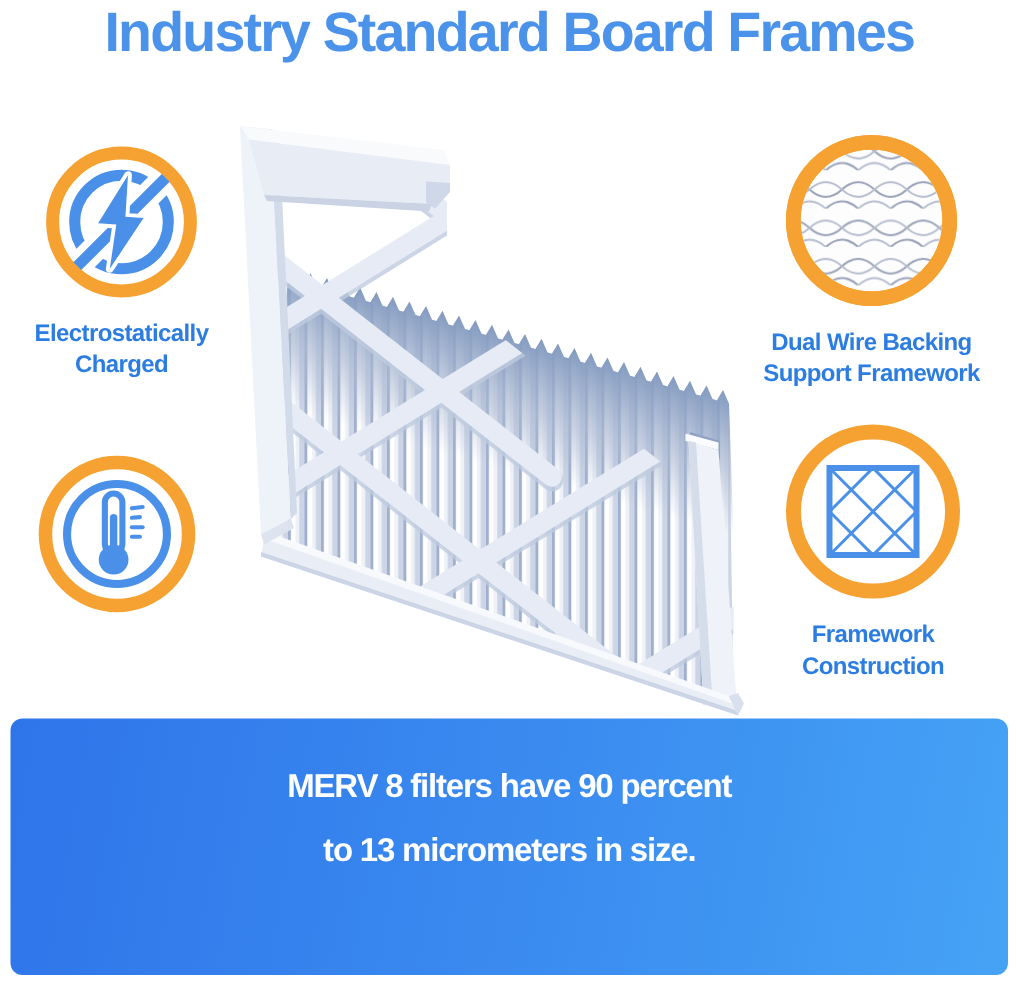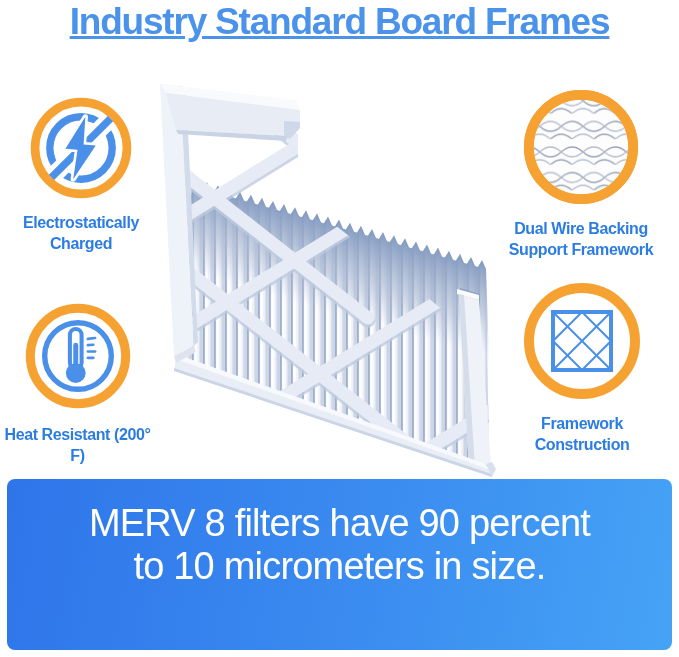--- a/index.html
+++ b/index.html
@@ -2,42 +2,42 @@
 <html><head>
 <meta charset="utf-8">
 <style>
   html,body{margin:0;padding:0;background:#ffffff;}
   #stage{
     position:relative;width:679px;height:657px;background:#ffffff;overflow:hidden;
     font-family:"Liberation Sans", sans-serif;
   }
   .page-title{
     position:absolute;top:0px;left:0;width:679px;text-align:center;
-    font-size:37px;font-weight:bold;letter-spacing:-1.2px;color:#4a92ea;line-height:44px;margin:0;text-decoration:underline;
+    font-size:37px;font-weight:bold;letter-spacing:-1.2px;color:#4a92ea;line-height:44px;margin:0;
   }
   .feature{position:absolute;text-align:center;}
   .feature .ring{display:block;margin:0 auto;}
   .feature .label{
     margin-top:12px;font-size:16px;font-weight:bold;letter-spacing:-0.4px;
     color:#2c7de2;line-height:21px;
   }
   #feature-1{left:2px;top:96px;width:158px;}
   #feature-2{left:495px;top:88px;width:172px;}
   #feature-3{left:0px;top:302px;width:155px;}
   #feature-4{left:496px;top:281px;width:172px;}
   #feature-3 .label{margin-top:14px;}
   #filter-image{position:absolute;left:148px;top:78px;}
   .banner{
     position:absolute;left:7px;top:479px;width:665px;height:171px;border-radius:8px;
     background:linear-gradient(100deg,#2e75ea 0%,#3b8cf0 55%,#45a3f5 100%);
     color:#ffffff;text-align:center;
   }
   .banner-inner{padding-top:23px;}
   .banner-line{
-    font-size:38px;font-weight:normal;letter-spacing:-0.8px;line-height:43px;white-space:nowrap;text-align:center;
+    font-size:22px;font-weight:bold;letter-spacing:-0.8px;line-height:43px;white-space:nowrap;text-align:center;
   }
 </style>
 </head>
 <body>
 
 <div id="stage">
 
   <h1 class="page-title">Industry Standard Board Frames</h1>
 
   <div class="feature" id="feature-1">
@@ -74,21 +74,20 @@
       <circle cx="60" cy="60" r="53" fill="#ffffff" stroke="#f6a233" stroke-width="10"></circle>
       <circle cx="60" cy="60" r="37" fill="#ffffff" stroke="#4a90e8" stroke-width="6"></circle>
       <rect x="51" y="30" width="13" height="44" rx="6.5" fill="#ffffff" stroke="#4a90e8" stroke-width="4.5"></rect>
       <circle cx="57.5" cy="79" r="11" fill="#4a90e8"></circle>
       <line x1="57.5" y1="48" x2="57.5" y2="76" stroke="#4a90e8" stroke-width="5.5" stroke-linecap="round"></line>
       <line x1="71" y1="41" x2="79" y2="40" stroke="#4a90e8" stroke-width="3" stroke-linecap="round"></line>
       <line x1="71" y1="48" x2="77" y2="47.5" stroke="#4a90e8" stroke-width="3" stroke-linecap="round"></line>
       <line x1="71" y1="55" x2="79" y2="55" stroke="#4a90e8" stroke-width="3" stroke-linecap="round"></line>
       <line x1="71" y1="62" x2="77" y2="62" stroke="#4a90e8" stroke-width="3" stroke-linecap="round"></line>
     </svg>
-    <div class="label">Heat Resistant (200° F)</div>
   </div>
 
   <div class="feature" id="feature-4">
     <svg class="ring" width="120" height="120" viewBox="0 0 120 120">
       <defs>
         <clipPath id="sq">
             <rect x="31" y="31" width="58" height="58"></rect>
           </clipPath>
       </defs>
       <circle cx="60" cy="60" r="53" fill="#ffffff" stroke="#f6a233" stroke-width="10"></circle>
@@ -189,17 +188,17 @@
       <polygon points="12,6 148,22 152,32 18,15" fill="#f8fafc"></polygon>
       <polygon points="18,15 152,32 152,44 140,58 28,52" fill="#e7ecf5"></polygon>
       <polygon points="28,52 140,58 138,63 30,56" fill="#c9d3e4"></polygon>
       <polygon points="136,43 152,44 152,50 142,61 136,57" fill="#cfd8e8"></polygon>
     </g>
   </svg>
 
   <div class="banner">
     <div class="banner-inner">
       <div class="banner-line">MERV 8 filters have 90 percent</div>
-      <div class="banner-line">to 10 micrometers in size.</div>
+      <div class="banner-line">to 13 micrometers in size.</div>
     </div>
   </div>
 
 </div>
 
 </body></html>

